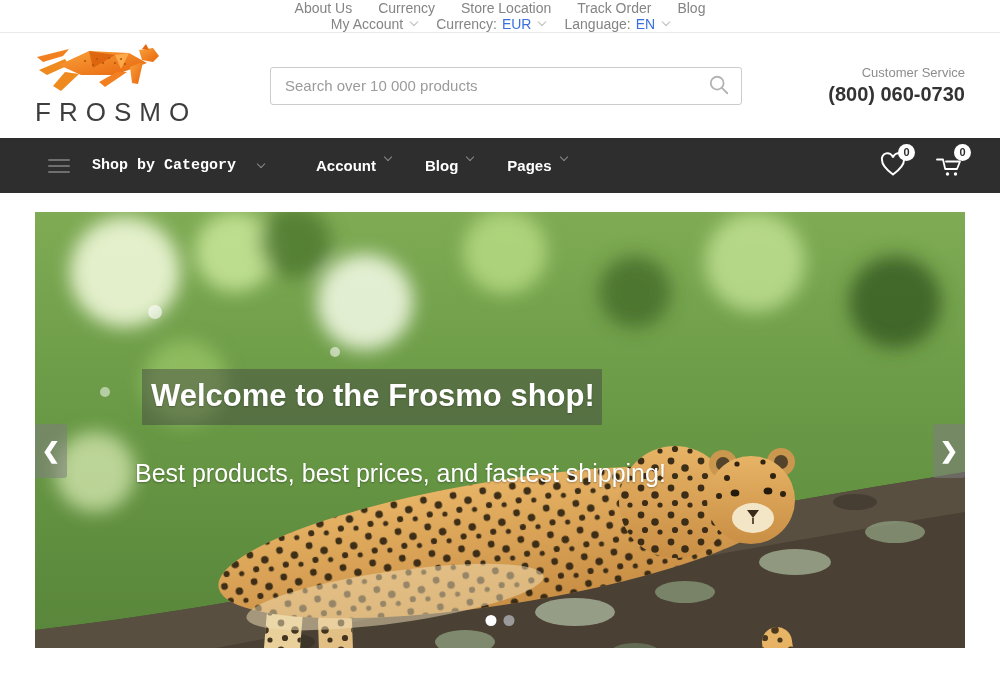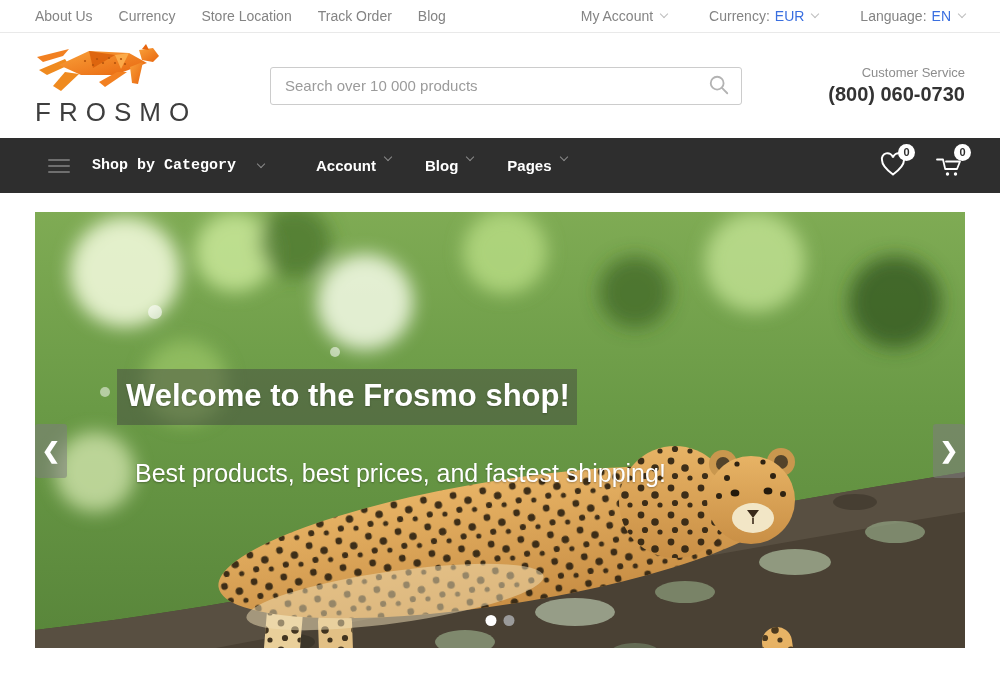--- a/index.html
+++ b/index.html
@@ -1,24 +1,24 @@
 <!DOCTYPE html>
 <html><head>
 <meta charset="utf-8">
 <style>
   * { margin:0; padding:0; box-sizing:border-box; }
   html,body { width:1000px; background:#ffffff; font-family:"Liberation Sans", sans-serif; }
   body { height:683px; overflow:hidden; }
 
   
   .topbar { height:33px; padding:0 35px; display:flex; align-items:center; justify-content:space-between;
-            border-bottom:1px solid #e9e9e9; font-size:14px; color:#848484; }
+            border-bottom:1px solid #e9e9e9; font-size:14px; color:#848484;flex-direction:column; }
   .topbar-left { display:flex; gap:26px; }
   .topbar-left a { color:#848484; text-decoration:none; cursor:pointer; }
-  .topbar-right { display:flex; gap:42px; align-items:center; }
+  .topbar-right { display:flex; gap:19px; align-items:center; }
   .topbar-right .tb-item { display:flex; align-items:center; cursor:pointer; }
   .blue { color:#3a6fe0; margin-left:5px; }
   .chev { display:inline-block; width:6px; height:6px; border-right:1.6px solid #bdbdbd;
           border-bottom:1.6px solid #bdbdbd; transform:rotate(45deg); margin-left:8px; margin-top:-4px; }
 
   
   .header { height:105px; padding:0 35px; display:flex; align-items:center; }
   .logo { width:235px; display:flex; flex-direction:column; cursor:pointer; }
   .logo svg { display:block; }
   .logo-text { font-size:26px; letter-spacing:8px; color:#3e3e3e; font-weight:400; margin-top:2px; }
@@ -45,21 +45,21 @@
   .nav-item { display:flex; cursor:pointer; }
   .nav-right { margin-left:auto; display:flex; align-items:center; gap:24px; }
   .icon-btn { position:relative; width:32px; height:34px; background:none; border:none; cursor:pointer; }
   .badge { position:absolute; top:-5px; right:-6px; width:17px; height:17px; border-radius:50%;
            background:#ffffff; color:#2e2e2e; font-size:11px; font-weight:bold;
            display:flex; align-items:center; justify-content:center; }
 
   
   .hero { position:relative; margin:19px 35px 0; height:436px; overflow:hidden; background:#5d8a3e; }
   .hero svg.scene { position:absolute; inset:0; width:100%; height:100%; }
-  .hero-title-box { position:absolute; left:82px; top:157px; background:rgba(64,64,64,0.45); padding:9px 7px 11px 9px; }
+  .hero-title-box { position:absolute; left:107px; top:157px; background:rgba(64,64,64,0.45); padding:9px 7px 11px 9px; }
   .hero-title { color:#ffffff; font-size:31px; font-weight:bold; white-space:nowrap;
                 text-shadow:0 1px 2px rgba(0,0,0,0.25); }
   .hero-subtitle { position:absolute; left:100px; top:247px; color:#ffffff; font-size:25px; white-space:nowrap;
                    text-shadow:0 1px 2px rgba(0,0,0,0.3); }
   .slider-arrow { position:absolute; top:212px; width:32px; height:54px; border:none; border-radius:3px;
                   background:rgba(125,125,125,0.55); color:#ffffff; font-size:22px; font-weight:bold;
                   cursor:pointer; display:flex; align-items:center; justify-content:center; padding:0; }
   .slider-arrow.prev { left:0; }
   .slider-arrow.next { right:0; }
   .dots { position:absolute; left:50%; transform:translateX(-50%); bottom:22px; display:flex; gap:7px; }

